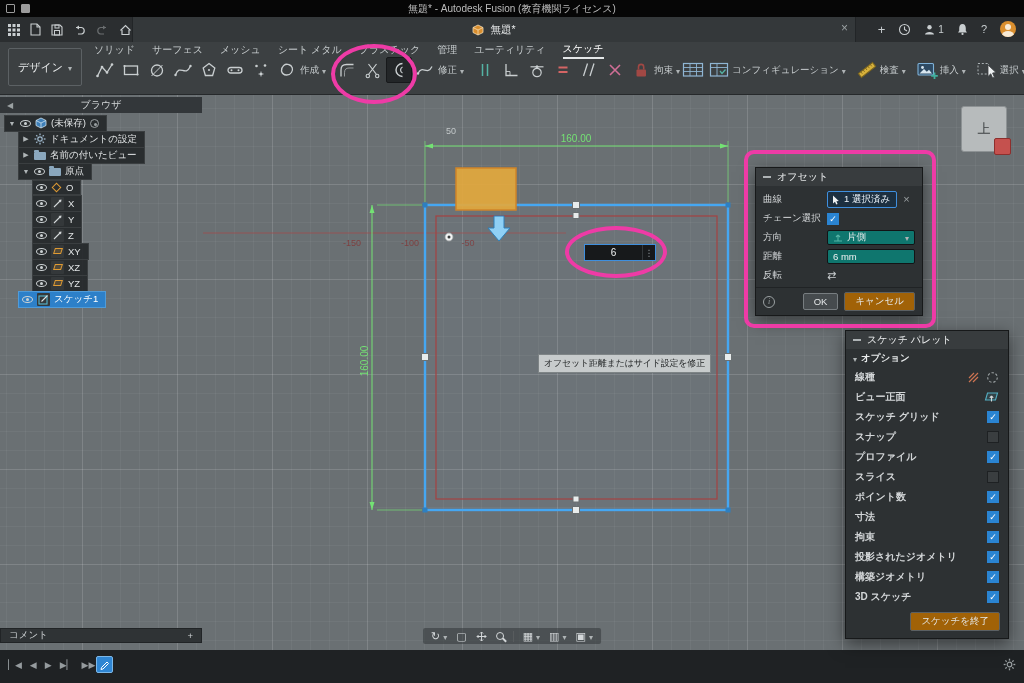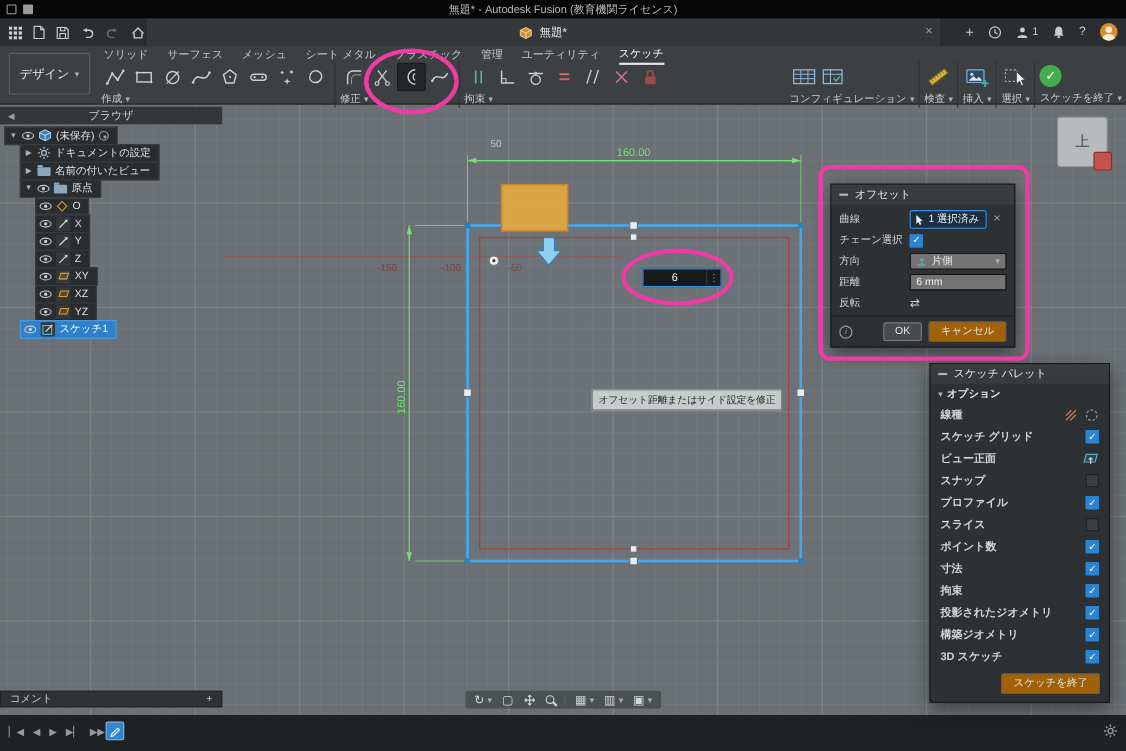--- a/index.html
+++ b/index.html
@@ -28,21 +28,21 @@
 .avatar::before{content:"";position:absolute;left:5px;top:3px;width:6px;height:6px;border-radius:50%;background:#f7ead6;}
 .avatar::after{content:"";position:absolute;left:2px;top:10px;width:12px;height:8px;border-radius:50%;background:#f7ead6;}
 .help-ic{font-size:11px;color:#c9ced0;}
 
 
 .ribbon{position:absolute;left:0;top:42px;width:1024px;height:53px;background:#3c4042;border-bottom:1px solid #26292b;z-index:3;}
 .design-btn{position:absolute;left:8px;top:6px;width:74px;height:38px;border:1px solid #5c6164;border-radius:2px;display:flex;align-items:center;justify-content:center;gap:5px;font-size:11px;color:#e9ebec;}
 .ribbon-tabs{position:absolute;left:94px;top:1px;height:14px;display:flex;gap:17px;align-items:center;font-size:10px;color:#c6cbcd;white-space:nowrap;}
 .rtab.active{color:#fff;border-bottom:2px solid #e4e7e8;padding-bottom:1px;}
 .ribbon-body{position:absolute;left:92px;top:14px;right:4px;height:39px;display:flex;align-items:flex-start;}
-.rgroup{display:flex;flex-direction:column;align-items:flex-start;}
+.rgroup{display:flex;flex-direction:row;align-items:center;}
 .ricons{display:flex;align-items:center;height:27px;}
 .tool{width:26px;height:26px;display:flex;align-items:center;justify-content:center;color:#c9ced0;border-radius:2px;}
 .tool.active{background:#232628;border:1px solid #17191b;}
 .rlabel{display:flex;gap:3px;align-items:center;font-size:9.5px;color:#c6cbcd;height:12px;margin-top:1px;white-space:nowrap;}
 .vsep{width:1px;height:42px;background:#2e3234;margin:0 4px;}
 .flexspace{flex:1;}
 .finish-check{width:20px;height:20px;border-radius:50%;background:#43ae4c;display:flex;align-items:center;justify-content:center;margin:3px 0;}
 .finish-check::after{content:"✓";color:#fff;font-weight:bold;font-size:12px;}
 
 
@@ -83,21 +83,21 @@
 
 .dialog{position:absolute;left:755px;top:167px;width:168px;background:#2d3133;border:1px solid #17191a;box-shadow:0 5px 16px rgba(0,0,0,.5);z-index:20;}
 .dlg-header{height:18px;background:#383c3e;display:flex;align-items:center;gap:6px;padding:0 7px;color:#eceeef;font-size:10px;}
 .minim{width:8px;height:2px;background:#aeb3b5;}
 .dlg-body{padding:4px 0 2px;}
 .drow{display:flex;align-items:center;height:19px;padding:0 7px;}
 .dlabel{width:64px;color:#d3d6d8;font-size:9.5px;flex:none;}
 .dctrl{flex:1;display:flex;align-items:center;gap:6px;}
 .chip{display:inline-flex;align-items:center;gap:4px;background:#1c2f40;border:1px solid #3f8fde;border-radius:2px;padding:1px 6px 1px 4px;color:#ecf4fb;font-size:9.5px;}
 .xclear{color:#9aa0a2;font-size:11px;line-height:1;}
-.field{flex:1;height:15px;background:#737373;border:1px solid #121416;border-radius:2px;display:flex;align-items:center;gap:4px;padding:0 5px;color:#eef1f2;font-size:9.5px;}
+.field{flex:1;height:15px;background:#0f766e;border:1px solid #121416;border-radius:2px;display:flex;align-items:center;gap:4px;padding:0 5px;color:#eef1f2;font-size:9.5px;}
 .field .fval{flex:1;}
 .cbx{width:12px;height:12px;background:#3a3e40;border:1px solid #1e2123;display:inline-flex;align-items:center;justify-content:center;}
 .cbx.checked{background:#2a84d2;border-color:#2a84d2;}
 .cbx.checked::after{content:"✓";color:#fff;font-size:9px;font-weight:bold;}
 .flip-ic{font-size:11px;color:#c9ced0;}
 .dlg-footer{border-top:1px solid #202325;display:flex;align-items:center;gap:6px;padding:4px 7px;}
 .info-circ{width:12px;height:12px;border:1px solid #9aa0a2;border-radius:50%;display:flex;align-items:center;justify-content:center;color:#9aa0a2;font-size:8px;font-style:italic;font-family:"Liberation Serif",serif;}
 .btn{background:#a16207;border:1px solid #5b6063;border-radius:2px;color:#e5e8e9;font-size:9.5px;padding:2px 10px;}
 .btn.primary{background:#464b4e;border-color:#777d80;}
 
@@ -754,36 +754,36 @@
             </svg>
           </span>
         <span>
             <svg width="13" height="13">
               <circle cx="6.5" cy="6.5" r="4.8" fill="none" stroke="#9aa0a2" stroke-width="1.1" stroke-dasharray="2.4 1.8"></circle>
             </svg>
           </span>
       </span>
     </div>
     <div class="prow">
-        <span class="plabel">スケッチ グリッド</span>
-        <span class="pctrl">
-          <span class="cbx checked"></span>
-        </span>
-      </div>
-    <div class="prow">
       <span class="plabel">ビュー正面</span>
       <span class="pctrl">
           <span>
             <svg width="15" height="12">
               <path d="M3.5 2 H13.5 L11.5 9 H1.5 Z" fill="rgba(85,176,196,.15)" stroke="#55b0c4" stroke-width="1.1"></path>
               <path d="M7.5 10.5 V5 M7.5 5 L5.8 6.8 M7.5 5 L9.2 6.8" stroke="#d4d8da" stroke-width="1.1" fill="none"></path>
             </svg>
           </span>
         </span>
     </div>
+    <div class="prow">
+        <span class="plabel">スケッチ グリッド</span>
+        <span class="pctrl">
+          <span class="cbx checked"></span>
+        </span>
+      </div>
     <div class="prow">
         <span class="plabel">スナップ</span>
         <span class="pctrl">
           <span class="cbx"></span>
         </span>
       </div>
     <div class="prow">
         <span class="plabel">プロファイル</span>
         <span class="pctrl">
           <span class="cbx checked"></span>

